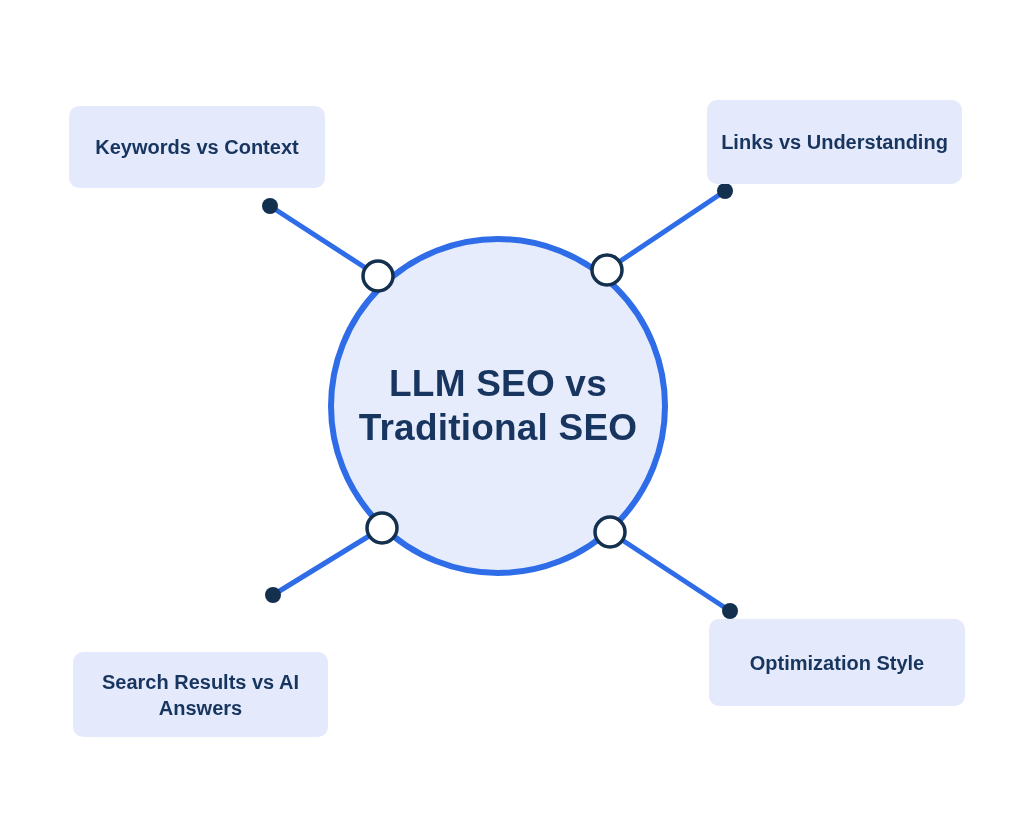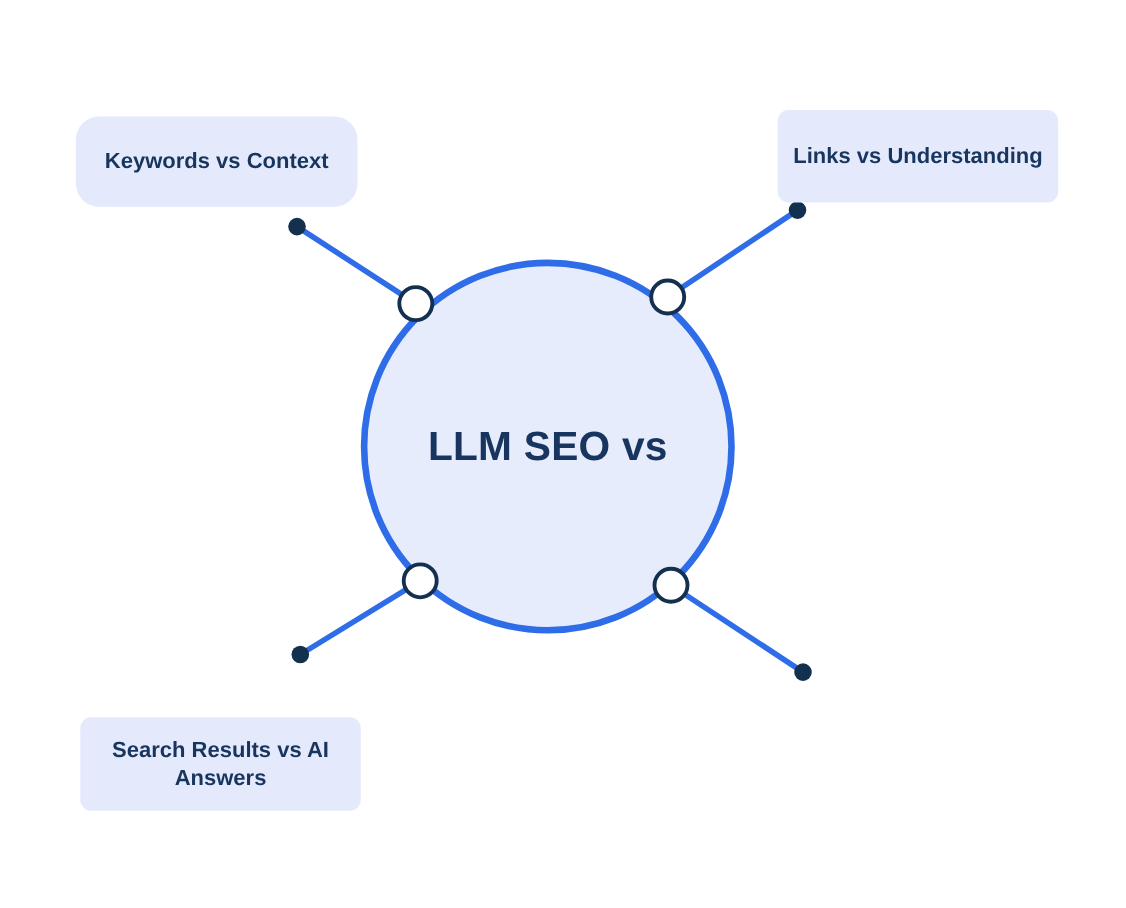--- a/index.html
+++ b/index.html
@@ -66,21 +66,21 @@
     align-items: center;
     justify-content: center;
     text-align: center;
     color: var(--navy, #17355e);
     font-size: 20px;
     font-weight: bold;
     line-height: 1.3;
     padding: 0 4px;
     box-sizing: border-box;
   }
-  .node-tl { left: 69px;  top: 106px; width: 256px; height: 82px; border-radius: 21px; }
+  .node-tl { left: 69px;  top: 106px; width: 256px; height: 82px; }
   .node-tr { left: 707px; top: 100px;  width: 255px; height: 84px; }
   .node-bl { left: 73px;  top: 612px; width: 255px; height: 85px; margin-top: 40px; }
   .node-br { left: 709px; top: 619px; width: 256px; height: 87px; }
 </style>
 </head>
 <body>
 
 <div class="canvas">
 
   <svg class="diagram-layer" viewBox="0 0 1024 825" aria-hidden="true">
@@ -98,25 +98,29 @@
     <circle class="anchor-ring" cx="610" cy="532" r="15"></circle>
 
     <circle class="endpoint-dot" cx="270" cy="206" r="8"></circle>
     <circle class="endpoint-dot" cx="725" cy="191" r="8"></circle>
     <circle class="endpoint-dot" cx="273" cy="595" r="8"></circle>
     <circle class="endpoint-dot" cx="730" cy="611" r="8"></circle>
   </svg>
 
   <div class="center-label">
     <div>LLM SEO vs</div>
+    <div>Traditional SEO</div>
   </div>
 
   <div class="node node-tl">
     <span>Keywords vs Context</span>
   </div>
   <div class="node node-tr">
     <span>Links vs Understanding</span>
   </div>
   <div class="node node-bl">
     <span>Search Results vs AI Answers</span>
   </div>
+  <div class="node node-br">
+    <span>Optimization Style</span>
+  </div>
 
 </div>
 
 </body></html>

